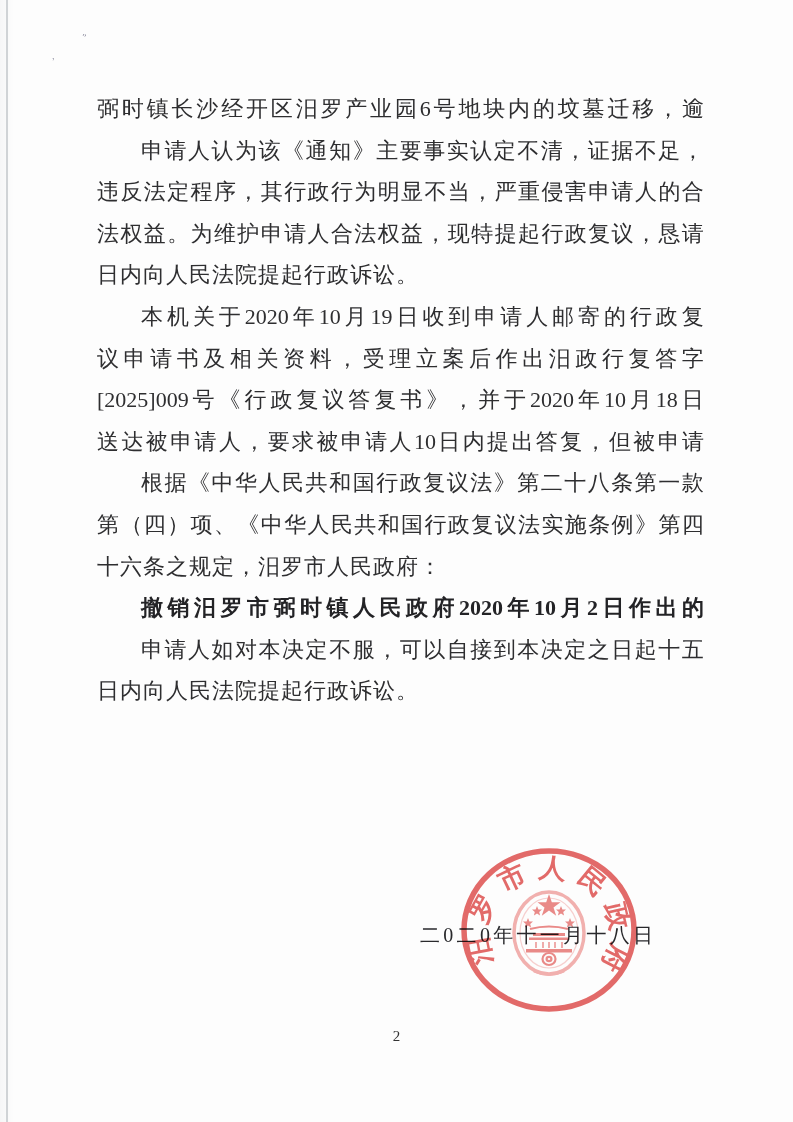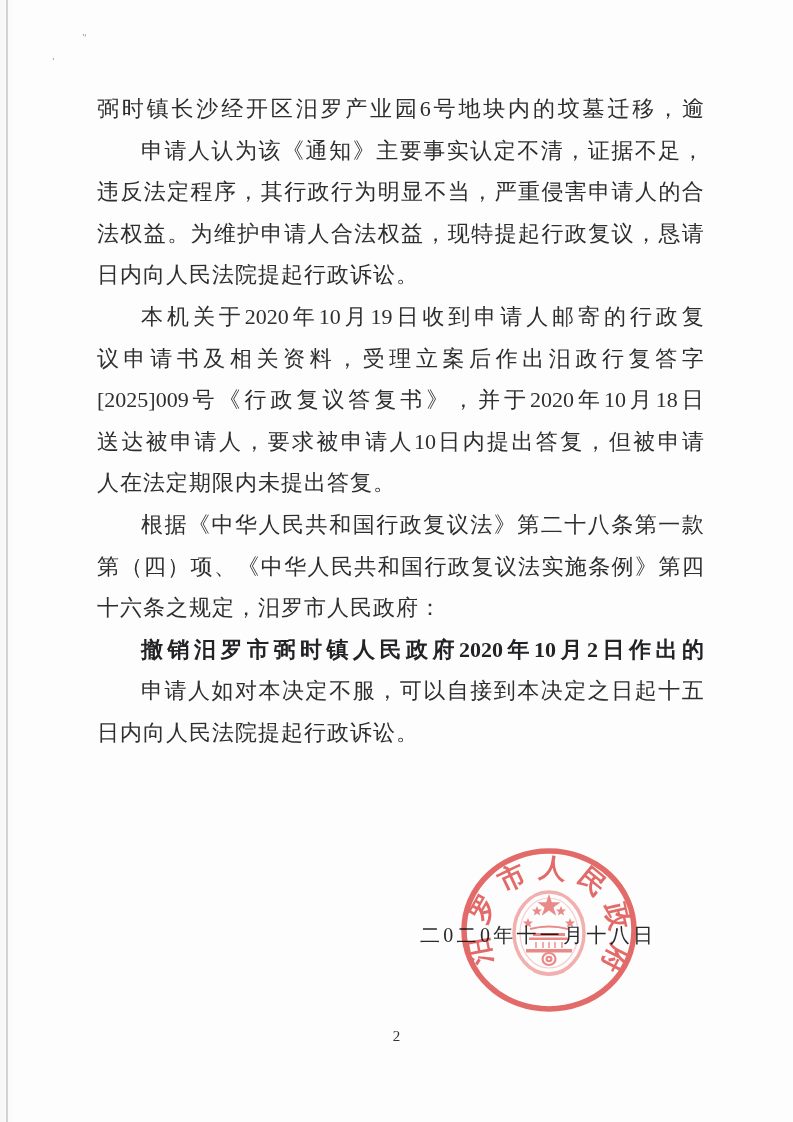--- a/index.html
+++ b/index.html
@@ -249,21 +249,20 @@
         <span>提</span>
         <span>出</span>
         <span>答</span>
         <span>复</span>
         <span>，</span>
         <span>但</span>
         <span>被</span>
         <span>申</span>
         <span>请</span>
       </div>
-    <div class="line">人在法定期限内未提出答复。</div>
     <div class="line j ind">
         <span>根</span>
         <span>据</span>
         <span>《</span>
         <span>中</span>
         <span>华</span>
         <span>人</span>
         <span>民</span>
         <span>共</span>
         <span>和</span>

